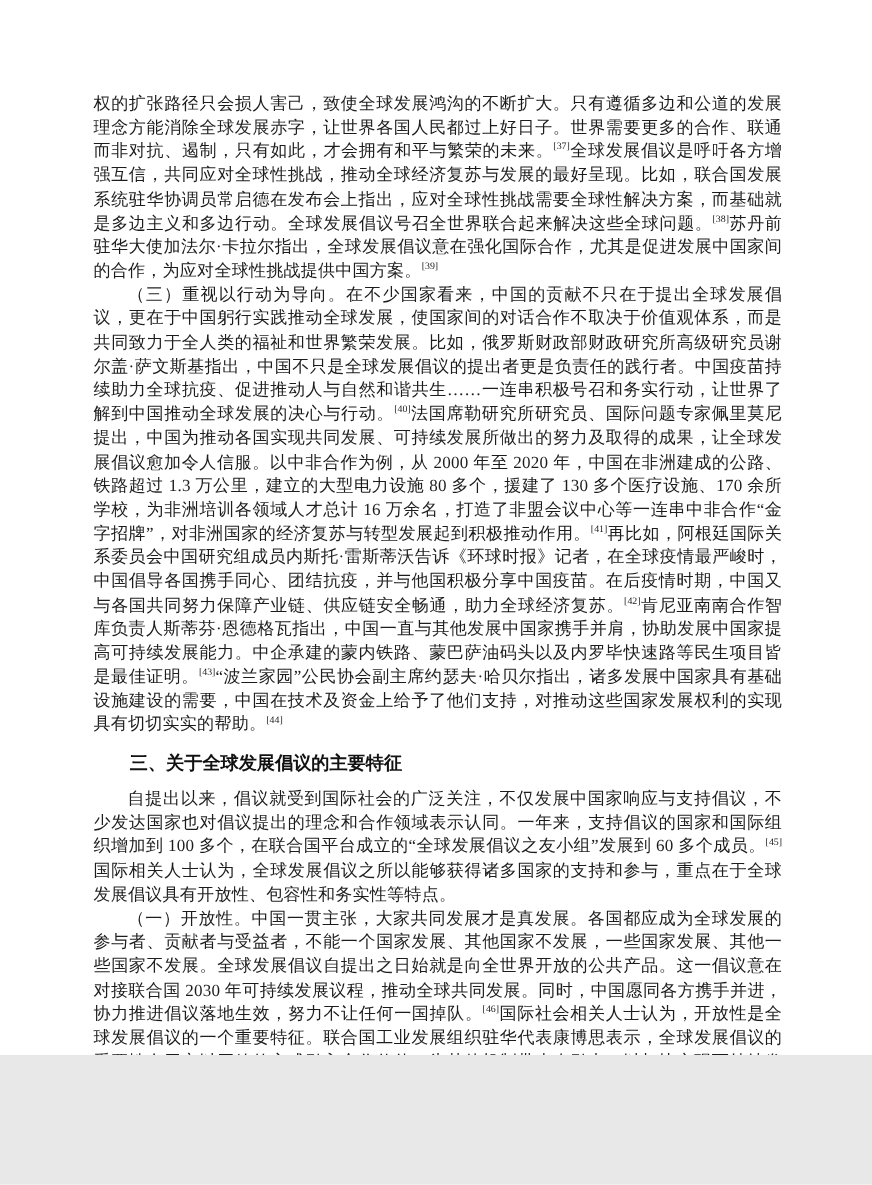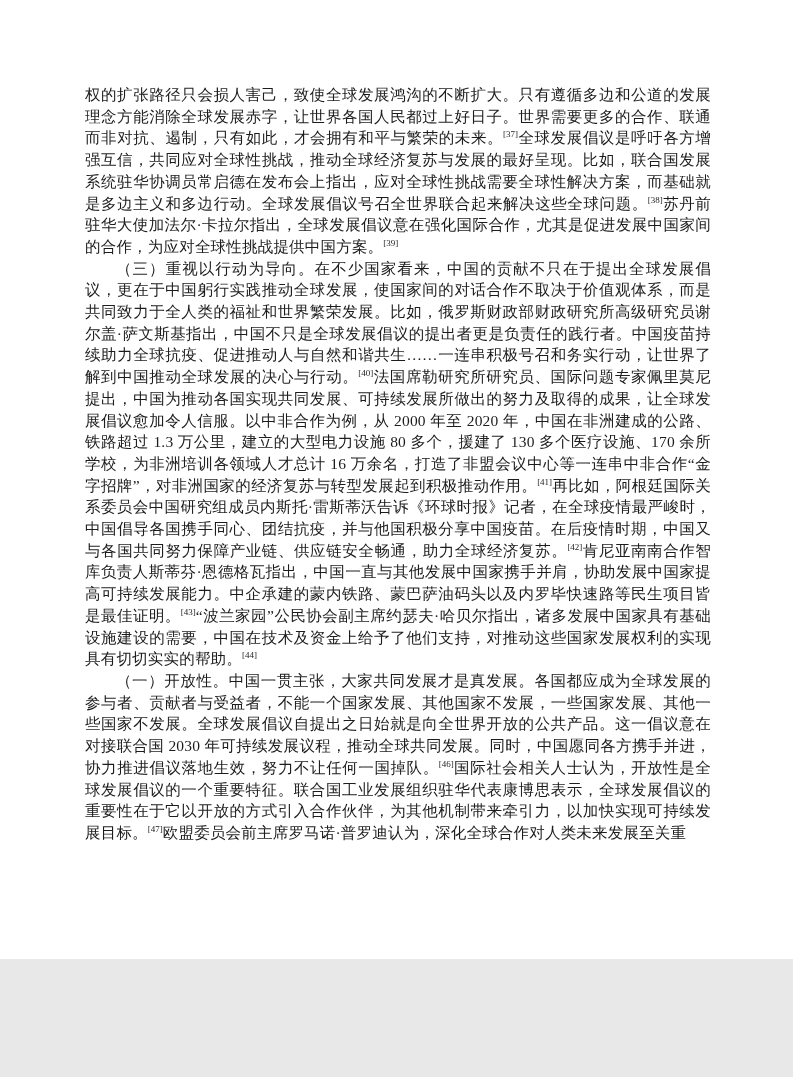--- a/index.html
+++ b/index.html
@@ -56,16 +56,18 @@
     color: #1c1c1c;
   }
 </style>
 </head>
 <body>
 
 <div class="page">
   <div class="text-block">
       <p class="para">权的扩张路径只会损人害己，致使全球发展鸿沟的不断扩大。只有遵循多边和公道的发展理念方能消除全球发展赤字，让世界各国人民都过上好日子。世界需要更多的合作、联通而非对抗、遏制，只有如此，才会拥有和平与繁荣的未来。<sup class="fnref">[37]</sup>全球发展倡议是呼吁各方增强互信，共同应对全球性挑战，推动全球经济复苏与发展的最好呈现。比如，联合国发展系统驻华协调员常启德在发布会上指出，应对全球性挑战需要全球性解决方案，而基础就是多边主义和多边行动。全球发展倡议号召全世界联合起来解决这些全球问题。<sup class="fnref">[38]</sup>苏丹前驻华大使加法尔·卡拉尔指出，全球发展倡议意在强化国际合作，尤其是促进发展中国家间的合作，为应对全球性挑战提供中国方案。<sup class="fnref">[39]</sup></p>
       <p class="para indent">（三）重视以行动为导向。在不少国家看来，中国的贡献不只在于提出全球发展倡议，更在于中国躬行实践推动全球发展，使国家间的对话合作不取决于价值观体系，而是共同致力于全人类的福祉和世界繁荣发展。比如，俄罗斯财政部财政研究所高级研究员谢尔盖·萨文斯基指出，中国不只是全球发展倡议的提出者更是负责任的践行者。中国疫苗持续助力全球抗疫、促进推动人与自然和谐共生……一连串积极号召和务实行动，让世界了解到中国推动全球发展的决心与行动。<sup class="fnref">[40]</sup>法国席勒研究所研究员、国际问题专家佩里莫尼提出，中国为推动各国实现共同发展、可持续发展所做出的努力及取得的成果，让全球发展倡议愈加令人信服。以中非合作为例，从 2000 年至 2020 年，中国在非洲建成的公路、铁路超过 1.3 万公里，建立的大型电力设施 80 多个，援建了 130 多个医疗设施、170 余所学校，为非洲培训各领域人才总计 16 万余名，打造了非盟会议中心等一连串中非合作“金字招牌”，对非洲国家的经济复苏与转型发展起到积极推动作用。<sup class="fnref">[41]</sup>再比如，阿根廷国际关系委员会中国研究组成员内斯托·雷斯蒂沃告诉《环球时报》记者，在全球疫情最严峻时，中国倡导各国携手同心、团结抗疫，并与他国积极分享中国疫苗。在后疫情时期，中国又与各国共同努力保障产业链、供应链安全畅通，助力全球经济复苏。<sup class="fnref">[42]</sup>肯尼亚南南合作智库负责人斯蒂芬·恩德格瓦指出，中国一直与其他发展中国家携手并肩，协助发展中国家提高可持续发展能力。中企承建的蒙内铁路、蒙巴萨油码头以及内罗毕快速路等民生项目皆是最佳证明。<sup class="fnref">[43]</sup>“波兰家园”公民协会副主席约瑟夫·哈贝尔指出，诸多发展中国家具有基础设施建设的需要，中国在技术及资金上给予了他们支持，对推动这些国家发展权利的实现具有切切实实的帮助。<sup class="fnref">[44]</sup></p>
+      <h2 class="heading">三、关于全球发展倡议的主要特征</h2>
+      <p class="para indent">自提出以来，倡议就受到国际社会的广泛关注，不仅发展中国家响应与支持倡议，不少发达国家也对倡议提出的理念和合作领域表示认同。一年来，支持倡议的国家和国际组织增加到 100 多个，在联合国平台成立的“全球发展倡议之友小组”发展到 60 多个成员。<sup class="fnref">[45]</sup>国际相关人士认为，全球发展倡议之所以能够获得诸多国家的支持和参与，重点在于全球发展倡议具有开放性、包容性和务实性等特点。</p>
       <p class="para indent">（一）开放性。中国一贯主张，大家共同发展才是真发展。各国都应成为全球发展的参与者、贡献者与受益者，不能一个国家发展、其他国家不发展，一些国家发展、其他一些国家不发展。全球发展倡议自提出之日始就是向全世界开放的公共产品。这一倡议意在对接联合国 2030 年可持续发展议程，推动全球共同发展。同时，中国愿同各方携手并进，协力推进倡议落地生效，努力不让任何一国掉队。<sup class="fnref">[46]</sup>国际社会相关人士认为，开放性是全球发展倡议的一个重要特征。联合国工业发展组织驻华代表康博思表示，全球发展倡议的重要性在于它以开放的方式引入合作伙伴，为其他机制带来牵引力，以加快实现可持续发展目标。<sup class="fnref">[47]</sup>欧盟委员会前主席罗马诺·普罗迪认为，深化全球合作对人类未来发展至关重</p>
     </div>
   <div class="page-number">· 8 ·</div>
 </div>
 
 </body></html>

